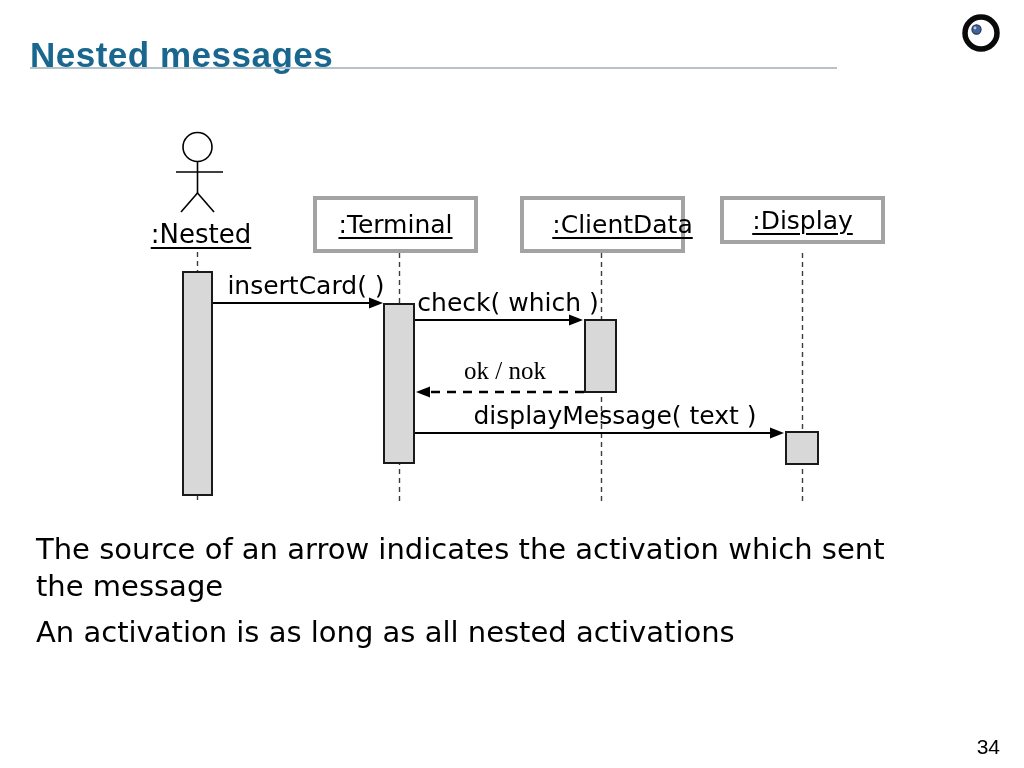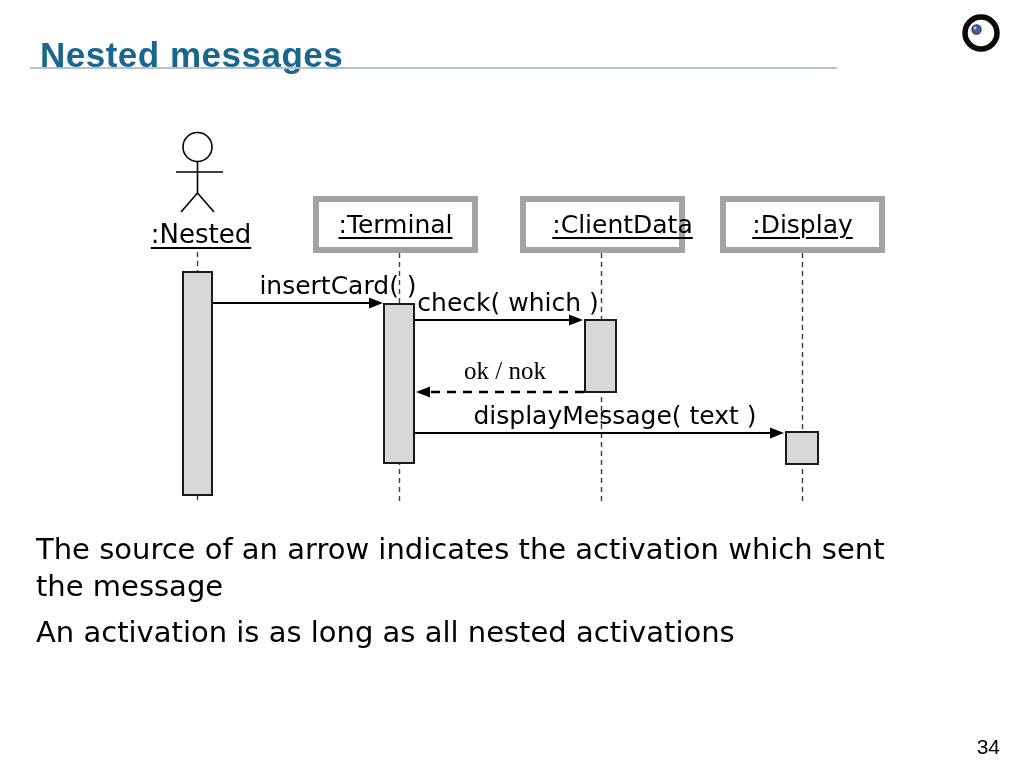--- a/index.html
+++ b/index.html
@@ -1,29 +1,29 @@
 <!DOCTYPE html>
 <html><head>
 <meta charset="utf-8">
 <style>
   html,body { margin:0; padding:0; background:#ffffff; }
   .slide {
     position:relative; width:1024px; height:768px; background:#ffffff;
     overflow:hidden; font-family:"DejaVu Sans", sans-serif; color:#000;
   }
   .title {
-    position:absolute; left:40px; top:12px;
+    position:absolute; left:30px; top:12px;
     font-family:"Liberation Sans", sans-serif;
     font-size:35px; font-weight:bold; color:#19678f; letter-spacing:0.5px;
   }
   .divider { position:absolute; left:30px; top:67px; width:807px; height:2px; background:#b6c2ca; }
   .logo { position:absolute; left:956px; top:9px; }
   .wires { position:absolute; left:0; top:0; }
   .obj-box {
-    position:absolute; box-sizing:border-box; border:6px solid #a3a3a3; background:#fff;
+    position:absolute; box-sizing:border-box; border:4px solid #a3a3a3; background:#fff;
     display:flex; align-items:center; justify-content:center;
     font-size:25px; white-space:nowrap;
   }
   .uml-underline { text-decoration:underline; text-decoration-thickness:2px; text-underline-offset:4px; }
   .actor-label {
     position:absolute; left:201px; top:219px; transform:translateX(-50%);
     font-size:26px; white-space:nowrap;
   }
   .bar { position:absolute; box-sizing:border-box; background:#d8d8d8; border:2px solid #1a1a1a; }
   .msg { position:absolute; transform:translateX(-50%); white-space:nowrap; font-size:25px; }
@@ -78,30 +78,30 @@
   </svg>
 
   <div class="actor-label uml-underline">:Nested</div>
 
   <div class="obj-box" style="left:313px; top:196px; width:165px; height:57px;">
     <span class="uml-underline">:Terminal</span>
   </div>
   <div class="obj-box" style="left:520px; top:196px; width:165px; height:57px;padding-left:40px;">
     <span class="uml-underline">:ClientData</span>
   </div>
-  <div class="obj-box" style="left:720px; top:196px; width:165px; height:57px;">
+  <div class="obj-box" style="left:720px; top:196px; width:165px; height:48px;">
     <span class="uml-underline">:Display</span>
   </div>
 
   <div class="bar" style="left:182px; top:271px; width:31px; height:225px;"></div>
   <div class="bar" style="left:383px; top:303px; width:32px; height:161px;"></div>
   <div class="bar" style="left:584px; top:319px; width:33px; height:74px;"></div>
   <div class="bar" style="left:785px; top:431px; width:34px; height:34px;"></div>
 
-  <div class="msg" style="left:306px; top:271px;margin-left:32px;">insertCard( )</div>
+  <div class="msg" style="left:306px; top:271px;">insertCard( )</div>
   <div class="msg" style="left:508px; top:288px;">check( which )</div>
   <div class="msg" style="left:505px; top:357px;font-family:Liberation Serif, serif;">ok / nok</div>
   <div class="msg" style="left:615px; top:401px;">displayMessage( text )</div>
 
   <div class="notes">
     <p>
       <span>The source of an arrow indicates the activation which sent</span><br>
       <span>the message</span>
     </p>
     <p>

